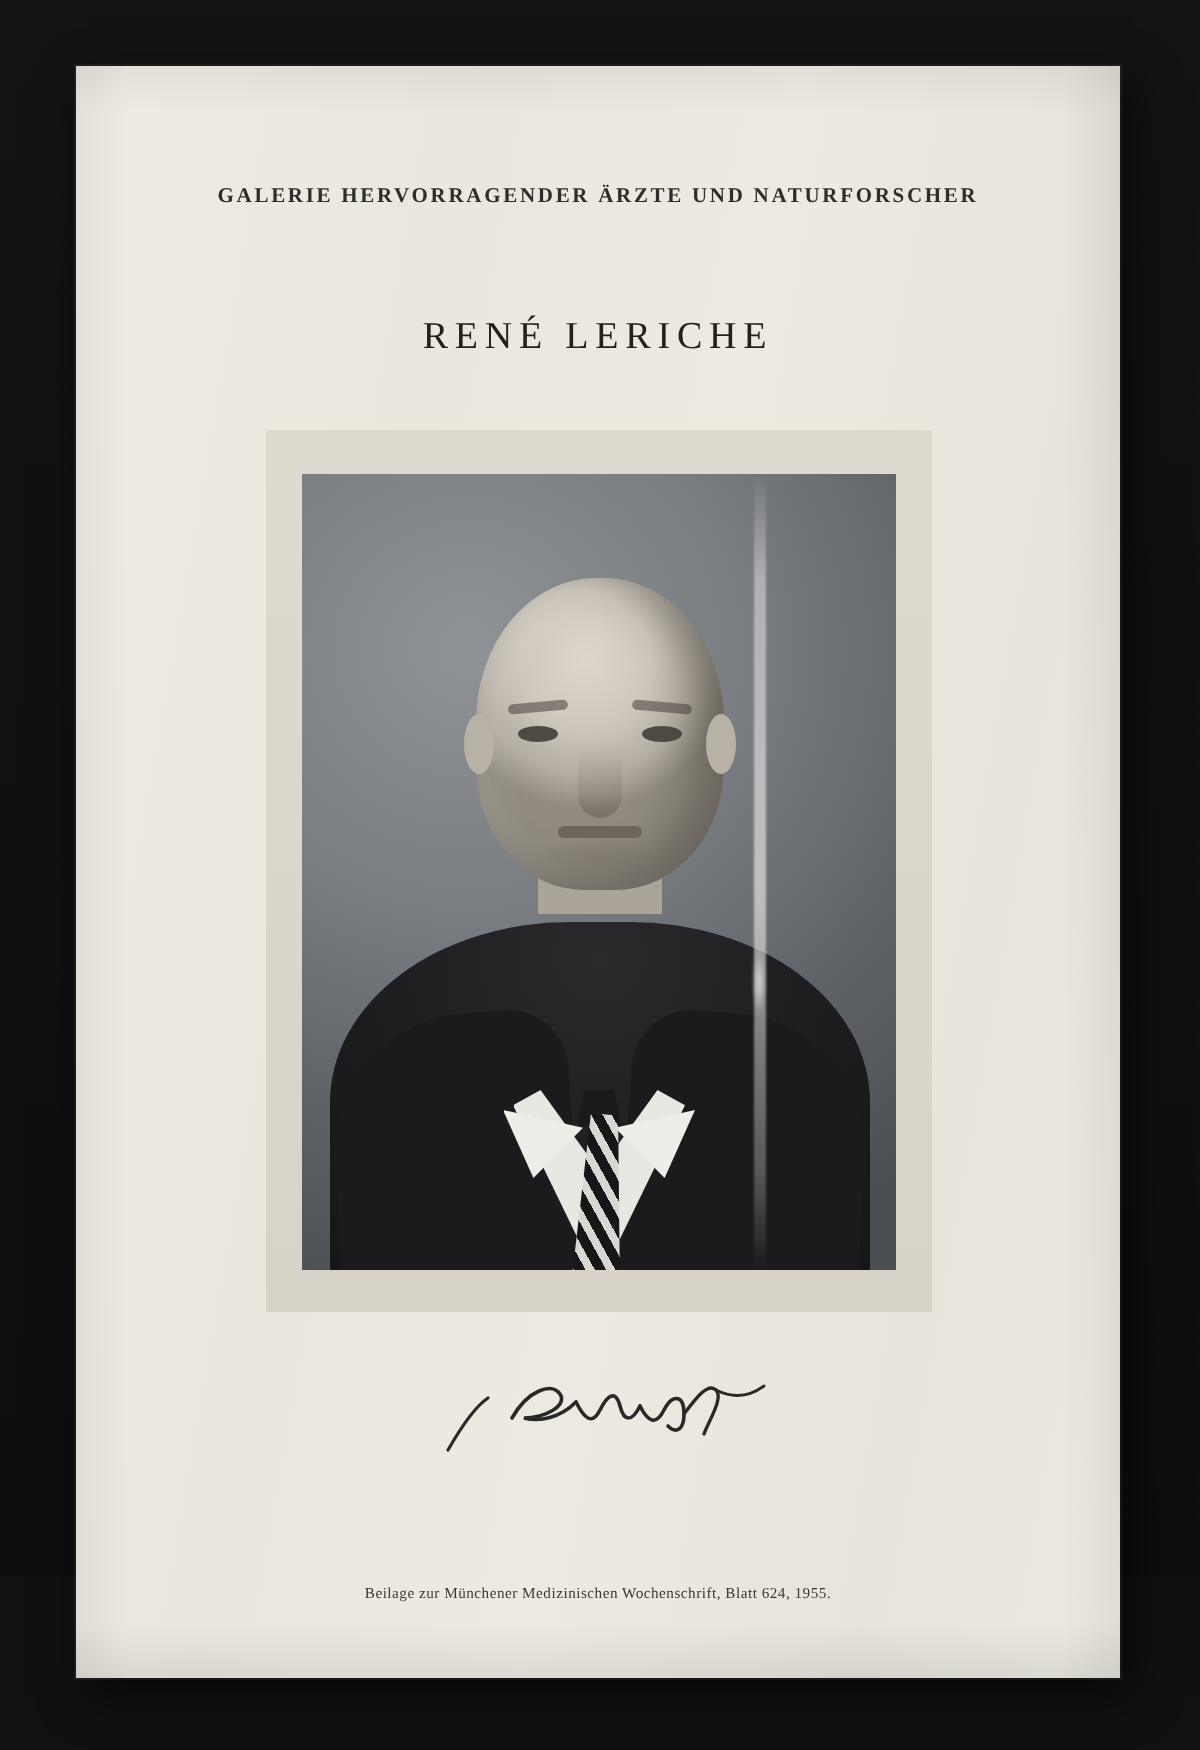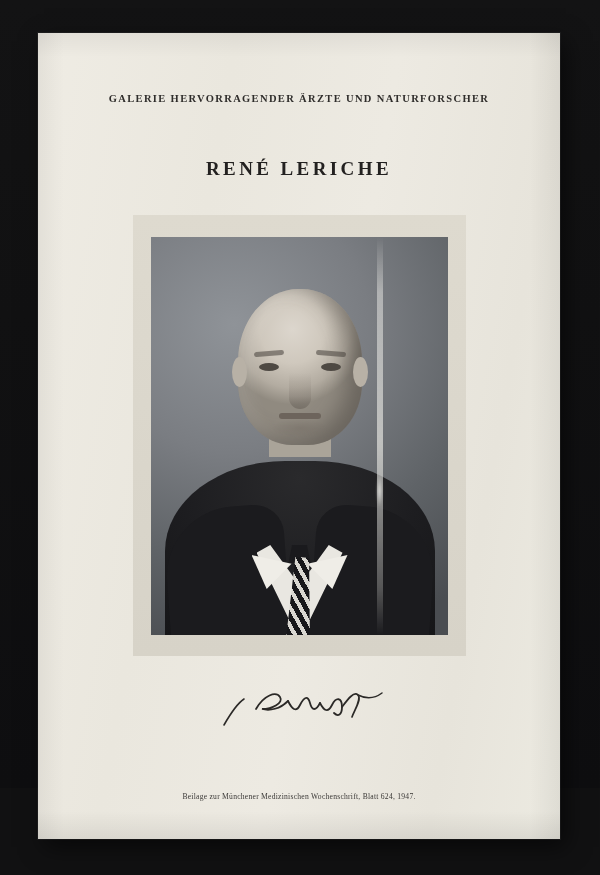--- a/index.html
+++ b/index.html
@@ -69,21 +69,21 @@
 
   .person-name {
     position: absolute;
     top: 125px;
     left: 0;
     width: 100%;
     text-align: center;
     font-size: 19px;
     letter-spacing: 3.4px;
     color: #232120;
-    font-weight: 700;
+    font-weight: 400;
   }
 
   
   .plate {
     position: absolute;
     left: 95px;
     top: 182px;
     width: 333px;
     height: 441px;
     background: #d9d5cb;
@@ -363,18 +363,18 @@
           <path d="M6 44 C 14 30, 20 22, 26 18" stroke="#2b2927" stroke-width="1.6" stroke-linecap="round" fill="none"></path>
           <path d="M38 28 C 46 14, 58 10, 62 16 C 66 22, 54 28, 44 28 C 52 30, 62 28, 70 20" stroke="#2b2927" stroke-width="1.8" stroke-linecap="round" fill="none"></path>
           <path d="M70 20 C 74 28, 78 32, 82 24 C 86 16, 90 14, 92 22 C 94 30, 98 30, 102 22" stroke="#2b2927" stroke-width="1.8" stroke-linecap="round" fill="none"></path>
           <path d="M102 22 C 106 30, 110 32, 114 24 C 118 16, 124 16, 124 26 C 124 34, 120 36, 116 32" stroke="#2b2927" stroke-width="1.8" stroke-linecap="round" fill="none"></path>
           <path d="M124 26 C 130 18, 136 10, 140 14 C 144 18, 136 30, 134 36" stroke="#2b2927" stroke-width="1.7" stroke-linecap="round" fill="none"></path>
           <path d="M140 14 C 148 18, 156 18, 164 12" stroke="#2b2927" stroke-width="1.5" stroke-linecap="round" fill="none"></path>
         </svg>
       </div>
 
       <div class="caption">
-        <div class="line1">Beilage zur Münchener Medizinischen Wochenschrift, Blatt 624, 1947.</div>
+        <div class="line1">Beilage zur Münchener Medizinischen Wochenschrift, Blatt 624, 1955.</div>
       </div>
 
     </div>
   </div>
 </div>
 
 </body></html>

